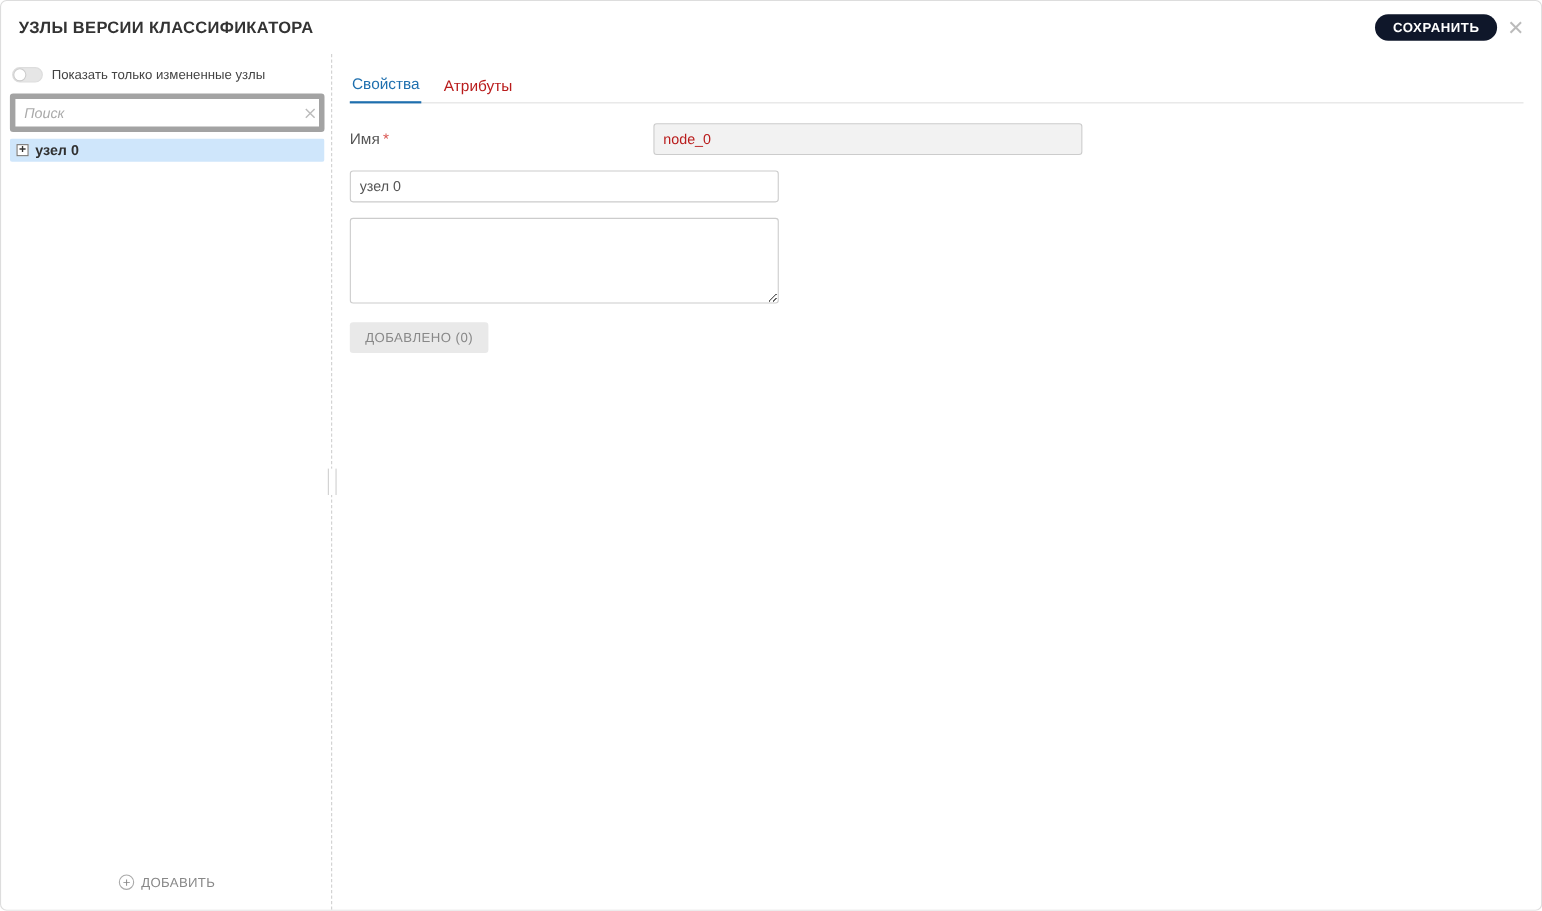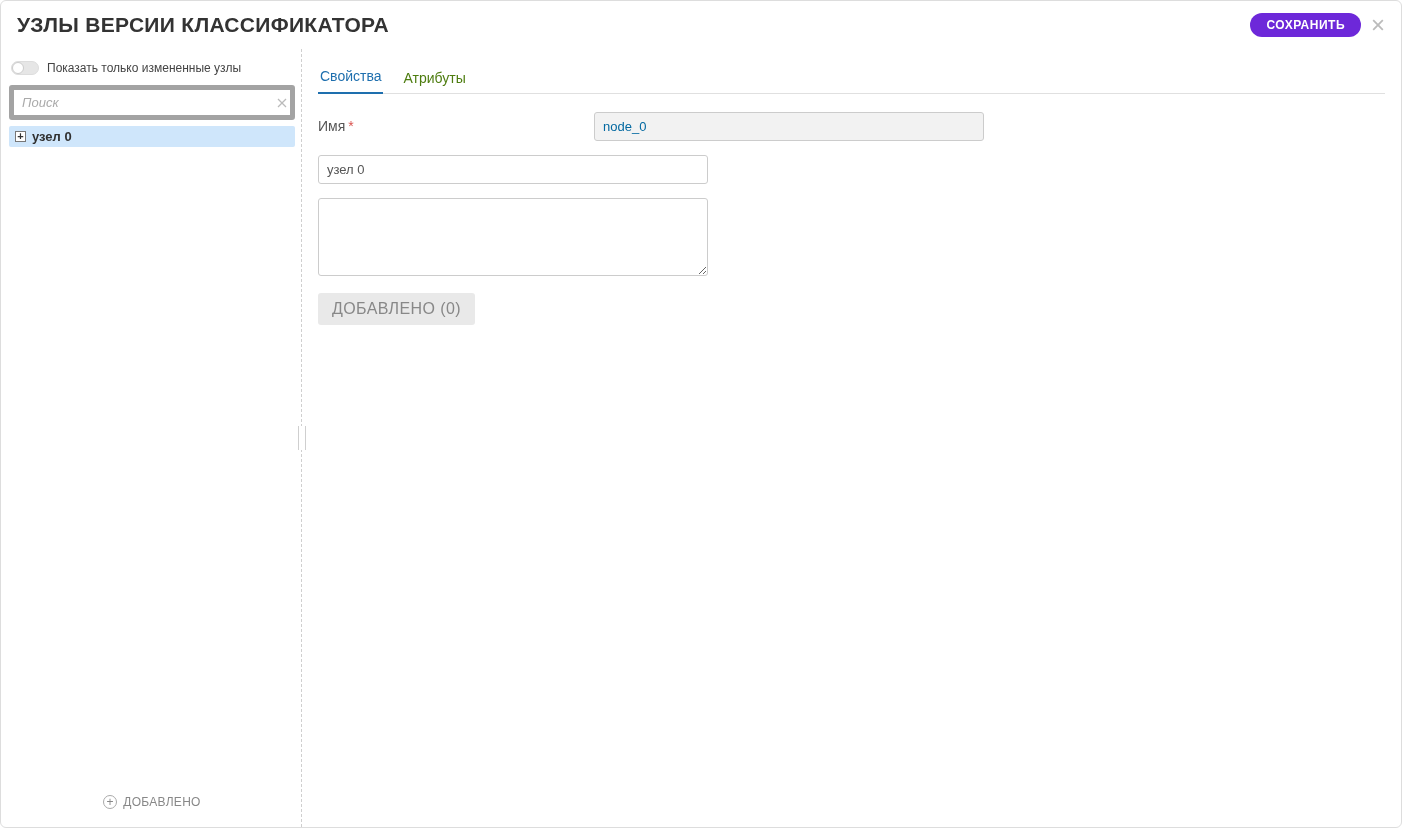--- a/index.html
+++ b/index.html
@@ -13,29 +13,29 @@
     background: #fff;
     overflow: hidden;
   }
   .modal-header {
     display: flex;
     align-items: center;
     justify-content: space-between;
     padding: 12px 16px;
   }
   .modal-title {
-    font-size: 21px;
+    font-size: 15px;
     font-weight: bold;
     color: #333;
     letter-spacing: 0.3px;
     text-align: center;
   }
   .header-actions { display: flex; align-items: center; gap: 10px; }
   .btn-save {
-    background: #6d28d9;
+    background: #0f172a;
     color: #fff;
     border: none;
     border-radius: 12px;
     padding: 5px 16px;
     font-size: 12px;
     font-weight: bold;
     letter-spacing: 0.5px;
     cursor: pointer;
   }
   .close-icon {
@@ -179,21 +179,21 @@
   }
   .tabs {
     display: flex;
     gap: 18px;
     border-bottom: 1px solid #e0e0e0;
     align-items: flex-end;
   }
   .tab {
     padding: 6px 2px 8px 2px;
     font-size: 14px;
-    color: #4d7c0f;
+    color: #b91c1c;
     cursor: pointer;
     position: relative;
     top: 1px;
   }
   .tab.active {
     color: #1e6fae;
     border-bottom: 2px solid #1e6fae;
   }
 
   .form { padding-top: 18px; }
@@ -217,32 +217,32 @@
     width: 100%;
     border: 1px solid #ccc;
     border-radius: 3px;
     padding: 6px 8px;
     font-size: 13px;
     color: #555;
     outline: none;
   }
   .text-input[readonly] {
     background: #f2f2f2;
-    color: #0369a1;
+    color: #b91c1c;
   }
   textarea.text-input {
     height: 78px;
     resize: both;
   }
   .btn-secondary {
     background: #e9e9e9;
     border: none;
     border-radius: 3px;
     padding: 7px 14px;
-    font-size: 16px;
+    font-size: 12px;
     letter-spacing: 0.4px;
     color: #888;
     cursor: pointer;
   }
 </style>
 </head>
 <body>
 
 <div class="modal">
   <div class="modal-header">
@@ -279,21 +279,21 @@
 
       <div class="tree">
         <div class="tree-node">
           <span class="expander">+</span>
           <span class="tree-node-label">узел 0</span>
         </div>
       </div>
 
       <div class="add-button-row">
         <span class="add-icon">+</span>
-        <span>ДОБАВЛЕНО</span>
+        <span>ДОБАВИТЬ</span>
       </div>
     </div>
 
     <div class="splitter">
       <div class="splitter-handle"></div>
     </div>
 
     <div class="right-pane">
       <div class="tabs">
         <div class="tab active">Свойства</div>

